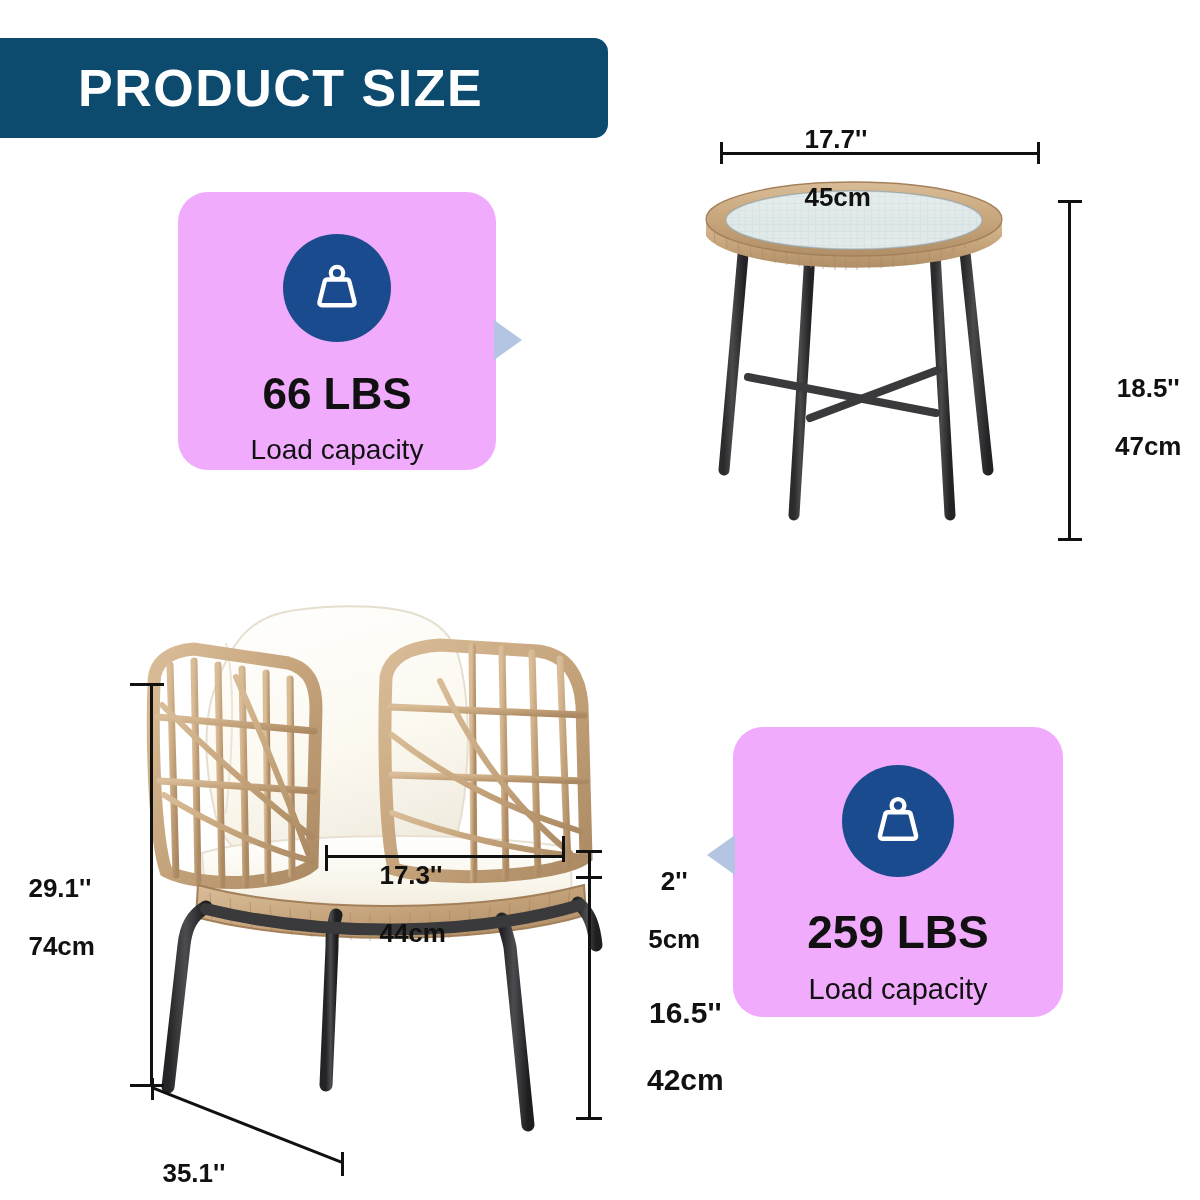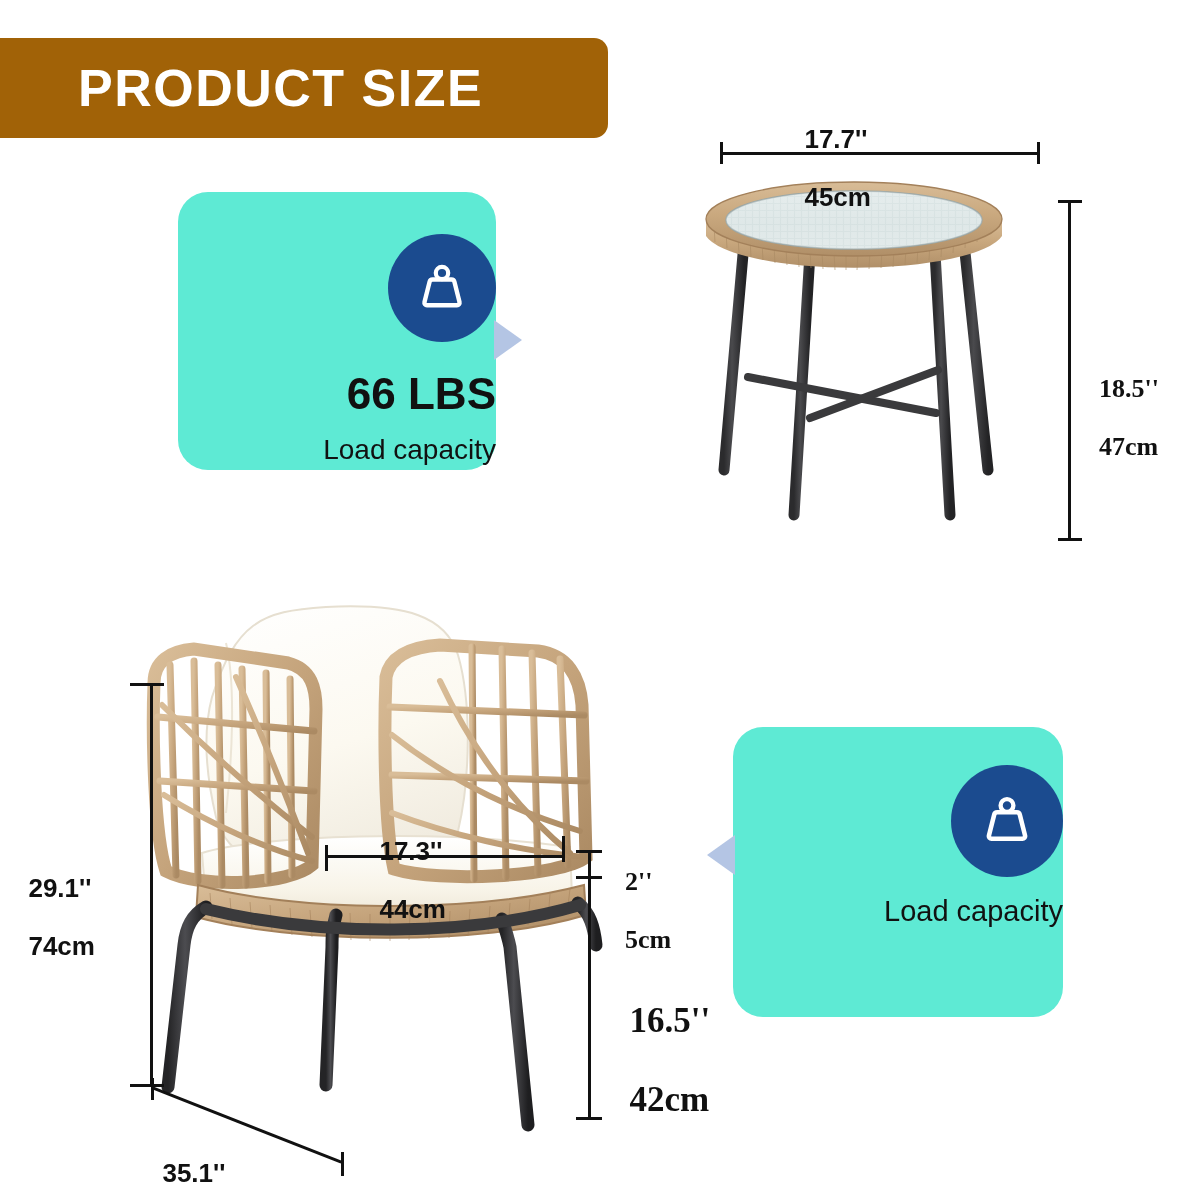--- a/index.html
+++ b/index.html
@@ -1,28 +1,28 @@
 <!DOCTYPE html>
 <html><head>
 <meta charset="utf-8">
 <style>
   html,body{margin:0;padding:0;background:#ffffff;}
   body{width:1200px;height:1200px;position:relative;overflow:hidden;
        font-family:"Liberation Sans","DejaVu Sans",sans-serif;color:#111;}
 
   
   .banner{position:absolute;left:0;top:38px;width:608px;height:100px;
-          background:#a16207;border-radius:0 14px 14px 0;
+          background:#0c4a6e;border-radius:0 14px 14px 0;
           display:flex;align-items:center;}
   .banner-title{color:#fff;font-size:52px;font-weight:bold;letter-spacing:1.5px;
                 padding-left:78px;line-height:1;}
 
   
-  .badge{position:absolute;background:#5eead4;border-radius:30px;
-         display:flex;flex-direction:column;align-items:flex-end;}
+  .badge{position:absolute;background:#f0abfc;border-radius:30px;
+         display:flex;flex-direction:column;align-items:center;}
   .badge-circle{border-radius:50%;background:#1b4b8f;display:flex;
                 align-items:center;justify-content:center;}
   .badge-value{font-weight:bold;color:#111;line-height:1;}
   .badge-caption{color:#111;line-height:1;}
   .tail{position:absolute;width:0;height:0;}
 
   #badge-top{left:178px;top:192px;width:318px;height:278px;}
   #badge-top .badge-circle{width:108px;height:108px;margin-top:42px;}
   #badge-top .badge-value{font-size:44px;margin-top:30px;}
   #badge-top .badge-caption{font-size:28px;margin-top:20px;}
@@ -36,21 +36,21 @@
   #badge-bottom .badge-caption{font-size:29px;margin-top:20px;}
   #badge-bottom .tail{left:-26px;top:108px;
       border-top:20px solid transparent;border-bottom:20px solid transparent;
       border-right:28px solid #b4c5e4;}
 
   
   .dim{position:absolute;font-weight:bold;color:#111;line-height:1.12;
        white-space:pre;font-size:25px;}
   .dim.center{text-align:left;}
   .dim.right{}
-  .dim.left{text-align:left;font-family:Liberation Serif, serif;}
+  .dim.left{text-align:center;}
 
   
   .hline{position:absolute;height:3px;background:#111;}
   .vline{position:absolute;width:3px;background:#111;}
   .tick-v{position:absolute;width:3px;background:#111;}   
   .tick-h{position:absolute;height:3px;background:#111;}  
   .diag{position:absolute;transform-origin:0 0;height:3px;background:#111;}
 
   
   .art{position:absolute;}
@@ -236,34 +236,34 @@
 <div class="vline" style="left:151px;top:1078px;height:22px;"></div>
 <div class="vline" style="left:341px;top:1152px;height:24px;"></div>
 <div class="dim center" style="left:148px;top:1130px;width:140px;font-size:26px;">
   <span>35.1''</span><br>
   
 </div>
 
 <div class="hline" style="left:325px;top:855px;width:240px;"></div>
 <div class="tick-v" style="left:325px;top:845px;height:26px;"></div>
 <div class="tick-v" style="left:562px;top:836px;height:26px;"></div>
-<div class="dim center" style="left:365px;top:808px;width:150px;font-size:26px;">
+<div class="dim center" style="left:365px;top:832px;width:150px;font-size:26px;">
   <span>17.3''</span><br>
   <span>44cm</span>
 </div>
 
 <div class="vline" style="left:588px;top:850px;height:270px;"></div>
 <div class="tick-h" style="left:576px;top:850px;width:26px;"></div>
 <div class="tick-h" style="left:576px;top:876px;width:26px;"></div>
 <div class="tick-h" style="left:576px;top:1117px;width:26px;"></div>
 <div class="dim left" style="left:612px;top:838px;width:110px;font-size:26px;">
   <span>2''</span><br>
   <span>5cm</span>
 </div>
-<div class="dim left" style="left:612px;top:962px;width:130px;font-size:35px;">
+<div class="dim left" style="left:612px;top:962px;width:130px;font-size:30px;">
   <span>16.5''</span><br>
   <span>42cm</span>
 </div>
 
 <div class="badge" id="badge-top">
   <div class="tail"></div>
   <div class="badge-circle">
     <svg width="64" height="64" viewBox="0 0 64 64">
       <circle cx="32" cy="17" r="6.2" fill="none" stroke="#fff" stroke-width="4.2"></circle>
       <path d="M22.5 23.5 h19 a3 3 0 0 1 2.9 2.3 L49.5 46 a2.6 2.6 0 0 1 -2.6 3.2
@@ -276,14 +276,15 @@
 
 <div class="badge" id="badge-bottom">
   <div class="tail"></div>
   <div class="badge-circle">
     <svg width="66" height="66" viewBox="0 0 64 64">
       <circle cx="32" cy="17" r="6.2" fill="none" stroke="#fff" stroke-width="4.2"></circle>
       <path d="M22.5 23.5 h19 a3 3 0 0 1 2.9 2.3 L49.5 46 a2.6 2.6 0 0 1 -2.6 3.2
                H17.1 A2.6 2.6 0 0 1 14.5 46 L19.6 25.8 A3 3 0 0 1 22.5 23.5 Z" fill="none" stroke="#fff" stroke-width="4.4" stroke-linejoin="round"></path>
     </svg>
   </div>
+  <div class="badge-value">259 LBS</div>
   <div class="badge-caption">Load capacity</div>
 </div>
 
 </body></html>

